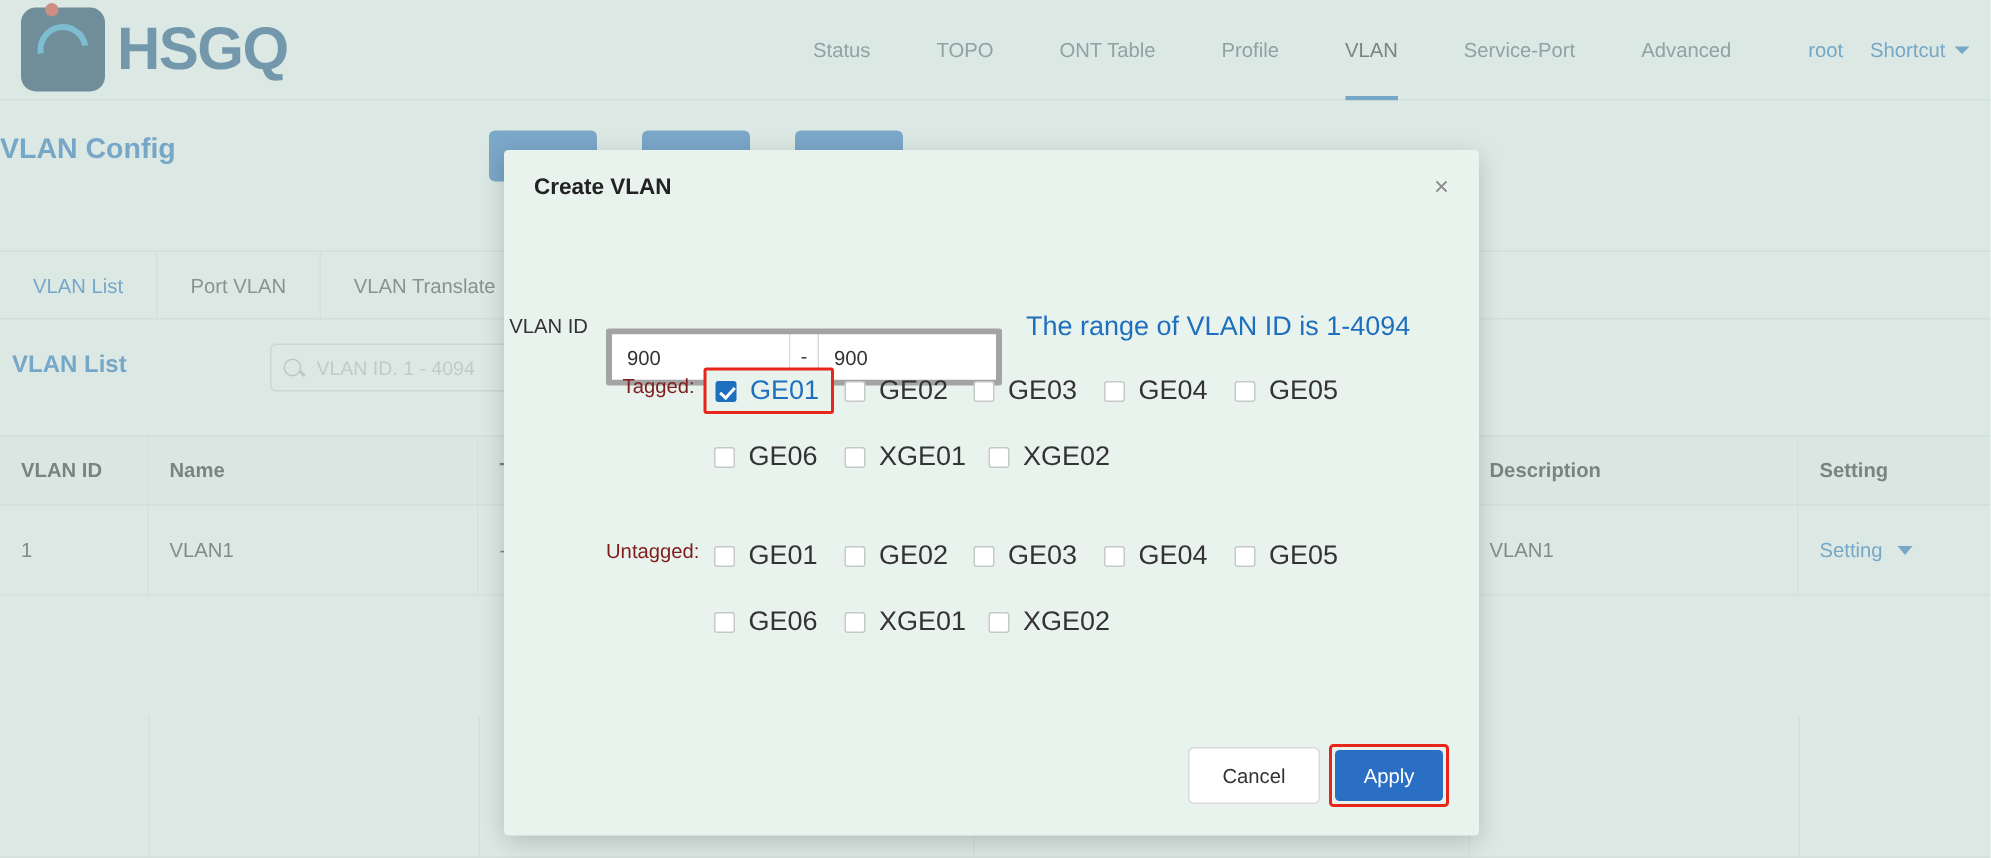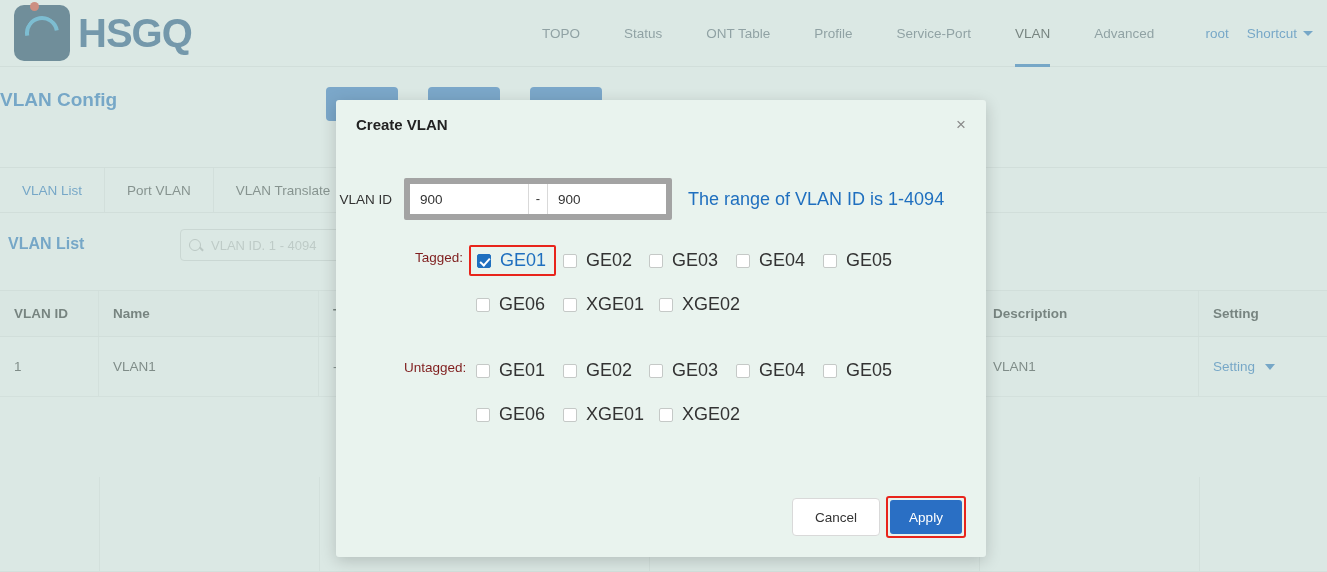--- a/index.html
+++ b/index.html
@@ -177,21 +177,21 @@
 
   .form-row { position:absolute; display:flex; align-items:center; }
   .form-label {
     width:100px; text-align:right; font-size:13.5px; color:#333;
     padding-right:12px;
   }
 
   .vlan-id-row { left:304px; top:178px; }
   .vid-wrap {
     position:relative; display:flex; align-items:center;
-    border:6px solid #a3a3a3; border-radius:2px; padding:0; background:#fff;
+    border:4px solid #a3a3a3; border-radius:2px; padding:0; background:#fff;margin-top:41px;
   }
   .vid-input {
     width:118px; height:30px; border:none; outline:none; padding:0 10px;
     font-size:13.5px; color:#333; font-family:"Liberation Sans", sans-serif;
     background:#fff;
   }
   .vid-sep { width:18px; text-align:center; color:#333; font-size:13px; background:#fff; height:30px; line-height:30px;}
   .vid-divider { width:1px; height:30px; background:#d9d9d9; }
   .range-hint { margin-left:16px; color:#1f6fbf; font-size:18px; }
 
@@ -243,26 +243,26 @@
 <div class="header">
   <div class="logo-wrap">
     <div class="logo-mark">
       <div class="dot"></div>
       <div class="swirl"></div>
     </div>
     <div class="logo-text">HSGQ</div>
   </div>
 
   <div class="nav">
+    <div class="nav-item">Status</div>
     <div class="nav-item">TOPO</div>
-    <div class="nav-item">Status</div>
     <div class="nav-item">ONT Table</div>
     <div class="nav-item">Profile</div>
+    <div class="nav-item active">VLAN</div>
     <div class="nav-item">Service-Port</div>
-    <div class="nav-item active">VLAN</div>
     <div class="nav-item">Advanced</div>
   </div>
 
   <div class="nav-right">
     <div class="nav-user">root</div>
     <div class="nav-shortcut">
       <span>Shortcut</span>
       <span class="caret-down"></span>
     </div>
   </div>

